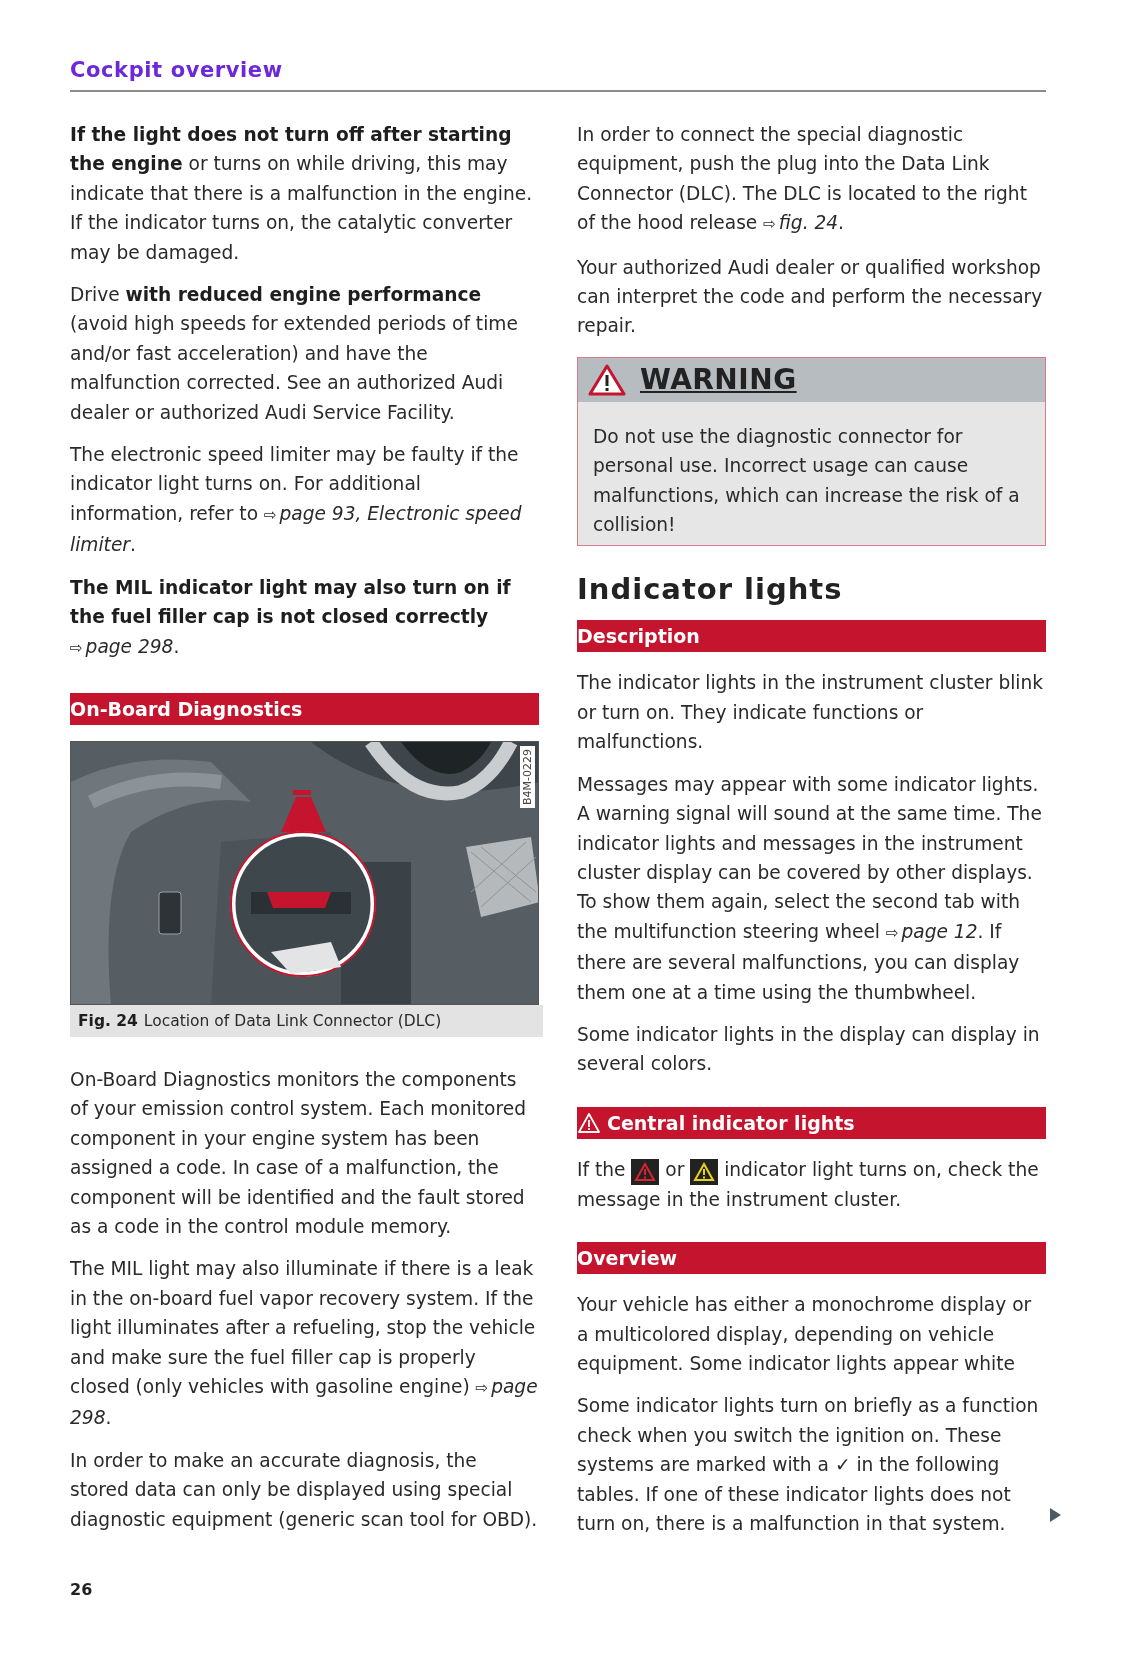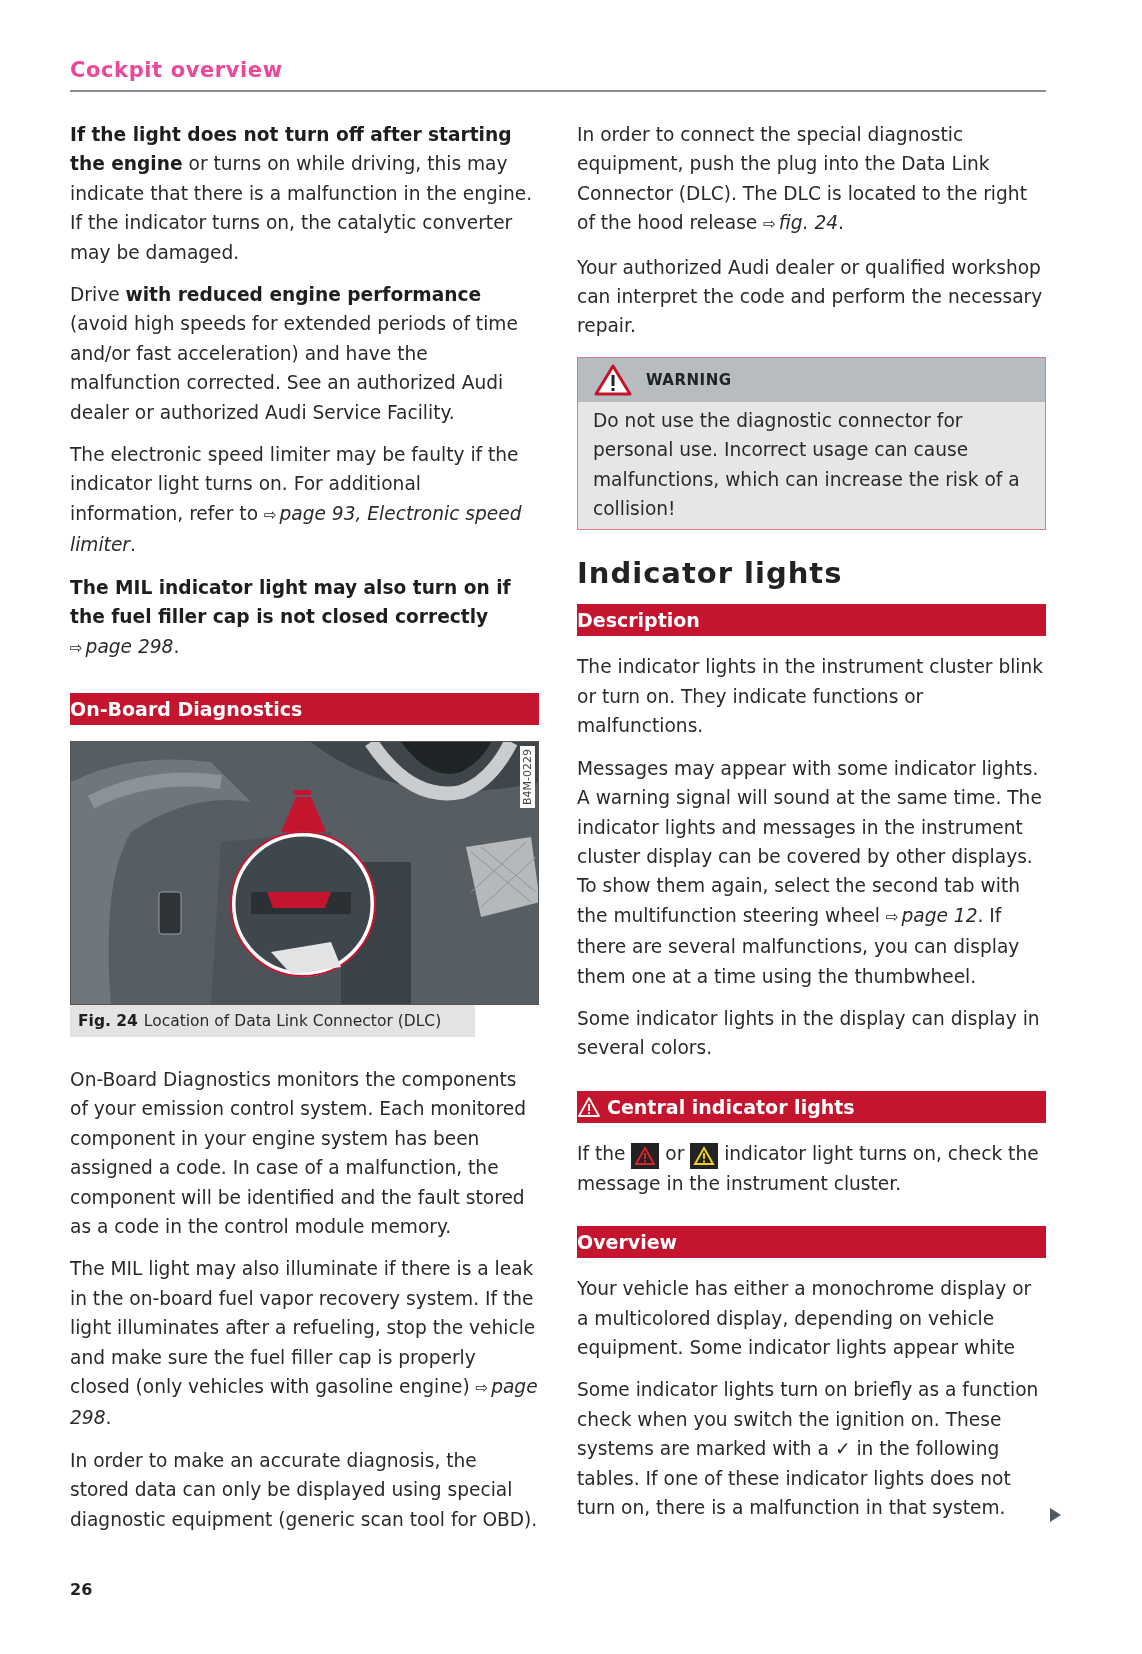--- a/index.html
+++ b/index.html
@@ -1,41 +1,41 @@
 <!DOCTYPE html>
 <html><head>
 <meta charset="utf-8">
 <style>
   html, body { margin:0; padding:0; background:#ffffff; }
   body { width:1142px; height:1654px; position:relative; overflow:hidden;
          font-family:"DejaVu Sans", sans-serif; color:#2a2a2a; }
   .header-title { position:absolute; left:70px; top:58px; font-size:21px; font-weight:bold;
-         letter-spacing:0.6px; color:#ec4899; }
+         letter-spacing:0.6px; color:#6d28d9; }
   .header-rule { position:absolute; left:70px; top:90px; width:976px; height:2px; background:#8c8c8c; }
   .col { position:absolute; top:120px; width:469px; }
   .col-left { left:70px; }
   .col-right { left:577px; }
   p { margin:0 0 13px 0; font-size:18.6px; line-height:29.4px; }
   b { font-weight:bold; color:#1e1e1e; }
   i { font-style:italic; }
   .arrow { font-size:15px; margin-right:3px; }
   .red-bar { background:#c5142d; color:#fff; font-weight:bold; font-size:19px;
              height:32px; line-height:32px; margin:0 0 16px 0; }
   .figure { position:relative; width:469px; height:264px; background:#4a5157; overflow:hidden;
             border:1px solid #555; box-sizing:border-box; }
-  .fig-caption { width:405px; background:#e3e3e3; font-size:15.5px; padding:7px 8px; box-sizing:border-box;
+  .fig-caption { width:473px; background:#e3e3e3; font-size:15.5px; padding:7px 8px; box-sizing:border-box;
                  margin-bottom:28px; }
   .fig-caption b { margin-right:6px; }
   .fig-code { position:absolute; right:3px; top:4px; background:#fff; color:#444; font-size:11px;
               writing-mode:vertical-rl; transform:rotate(180deg); padding:3px 1px; }
   .warning-box { border:1.5px solid #d87a88; background:#e6e6e6; margin:16px 0 26px 0; }
-  .warning-head { background:#b6bcc0; height:44px; display:flex; align-items:center; padding-left:16px;
-                  font-weight:bold; font-size:15px; letter-spacing:0.5px; color:#222; }
+  .warning-head { background:#b6bcc0; height:44px; display:flex; align-items:center; padding-left:10px;
+                  font-weight:bold; font-size:28px; letter-spacing:0.5px; color:#222;text-decoration:underline; }
   .warning-head svg { margin-right:14px; }
-  .warning-body { padding:4px 15px 6px 15px; }
+  .warning-body { padding:20px 15px 6px 15px; }
   .warning-body p { margin:0; }
   .h1 { font-size:29px; font-weight:bold; letter-spacing:1px; color:#222; margin:0 0 14px 0; }
   .inline-icon { display:inline-block; width:28px; height:26px; background:#222; vertical-align:-6px;
                  text-align:center; }
   .page-num { position:absolute; left:70px; top:1580px; font-size:16px; font-weight:bold; color:#222; }
   .cont-arrow { position:absolute; left:1050px; top:1508px; width:0; height:0;
                 border-top:7px solid transparent; border-bottom:7px solid transparent;
                 border-left:11px solid #4e5a66; }
 </style>
 </head>

